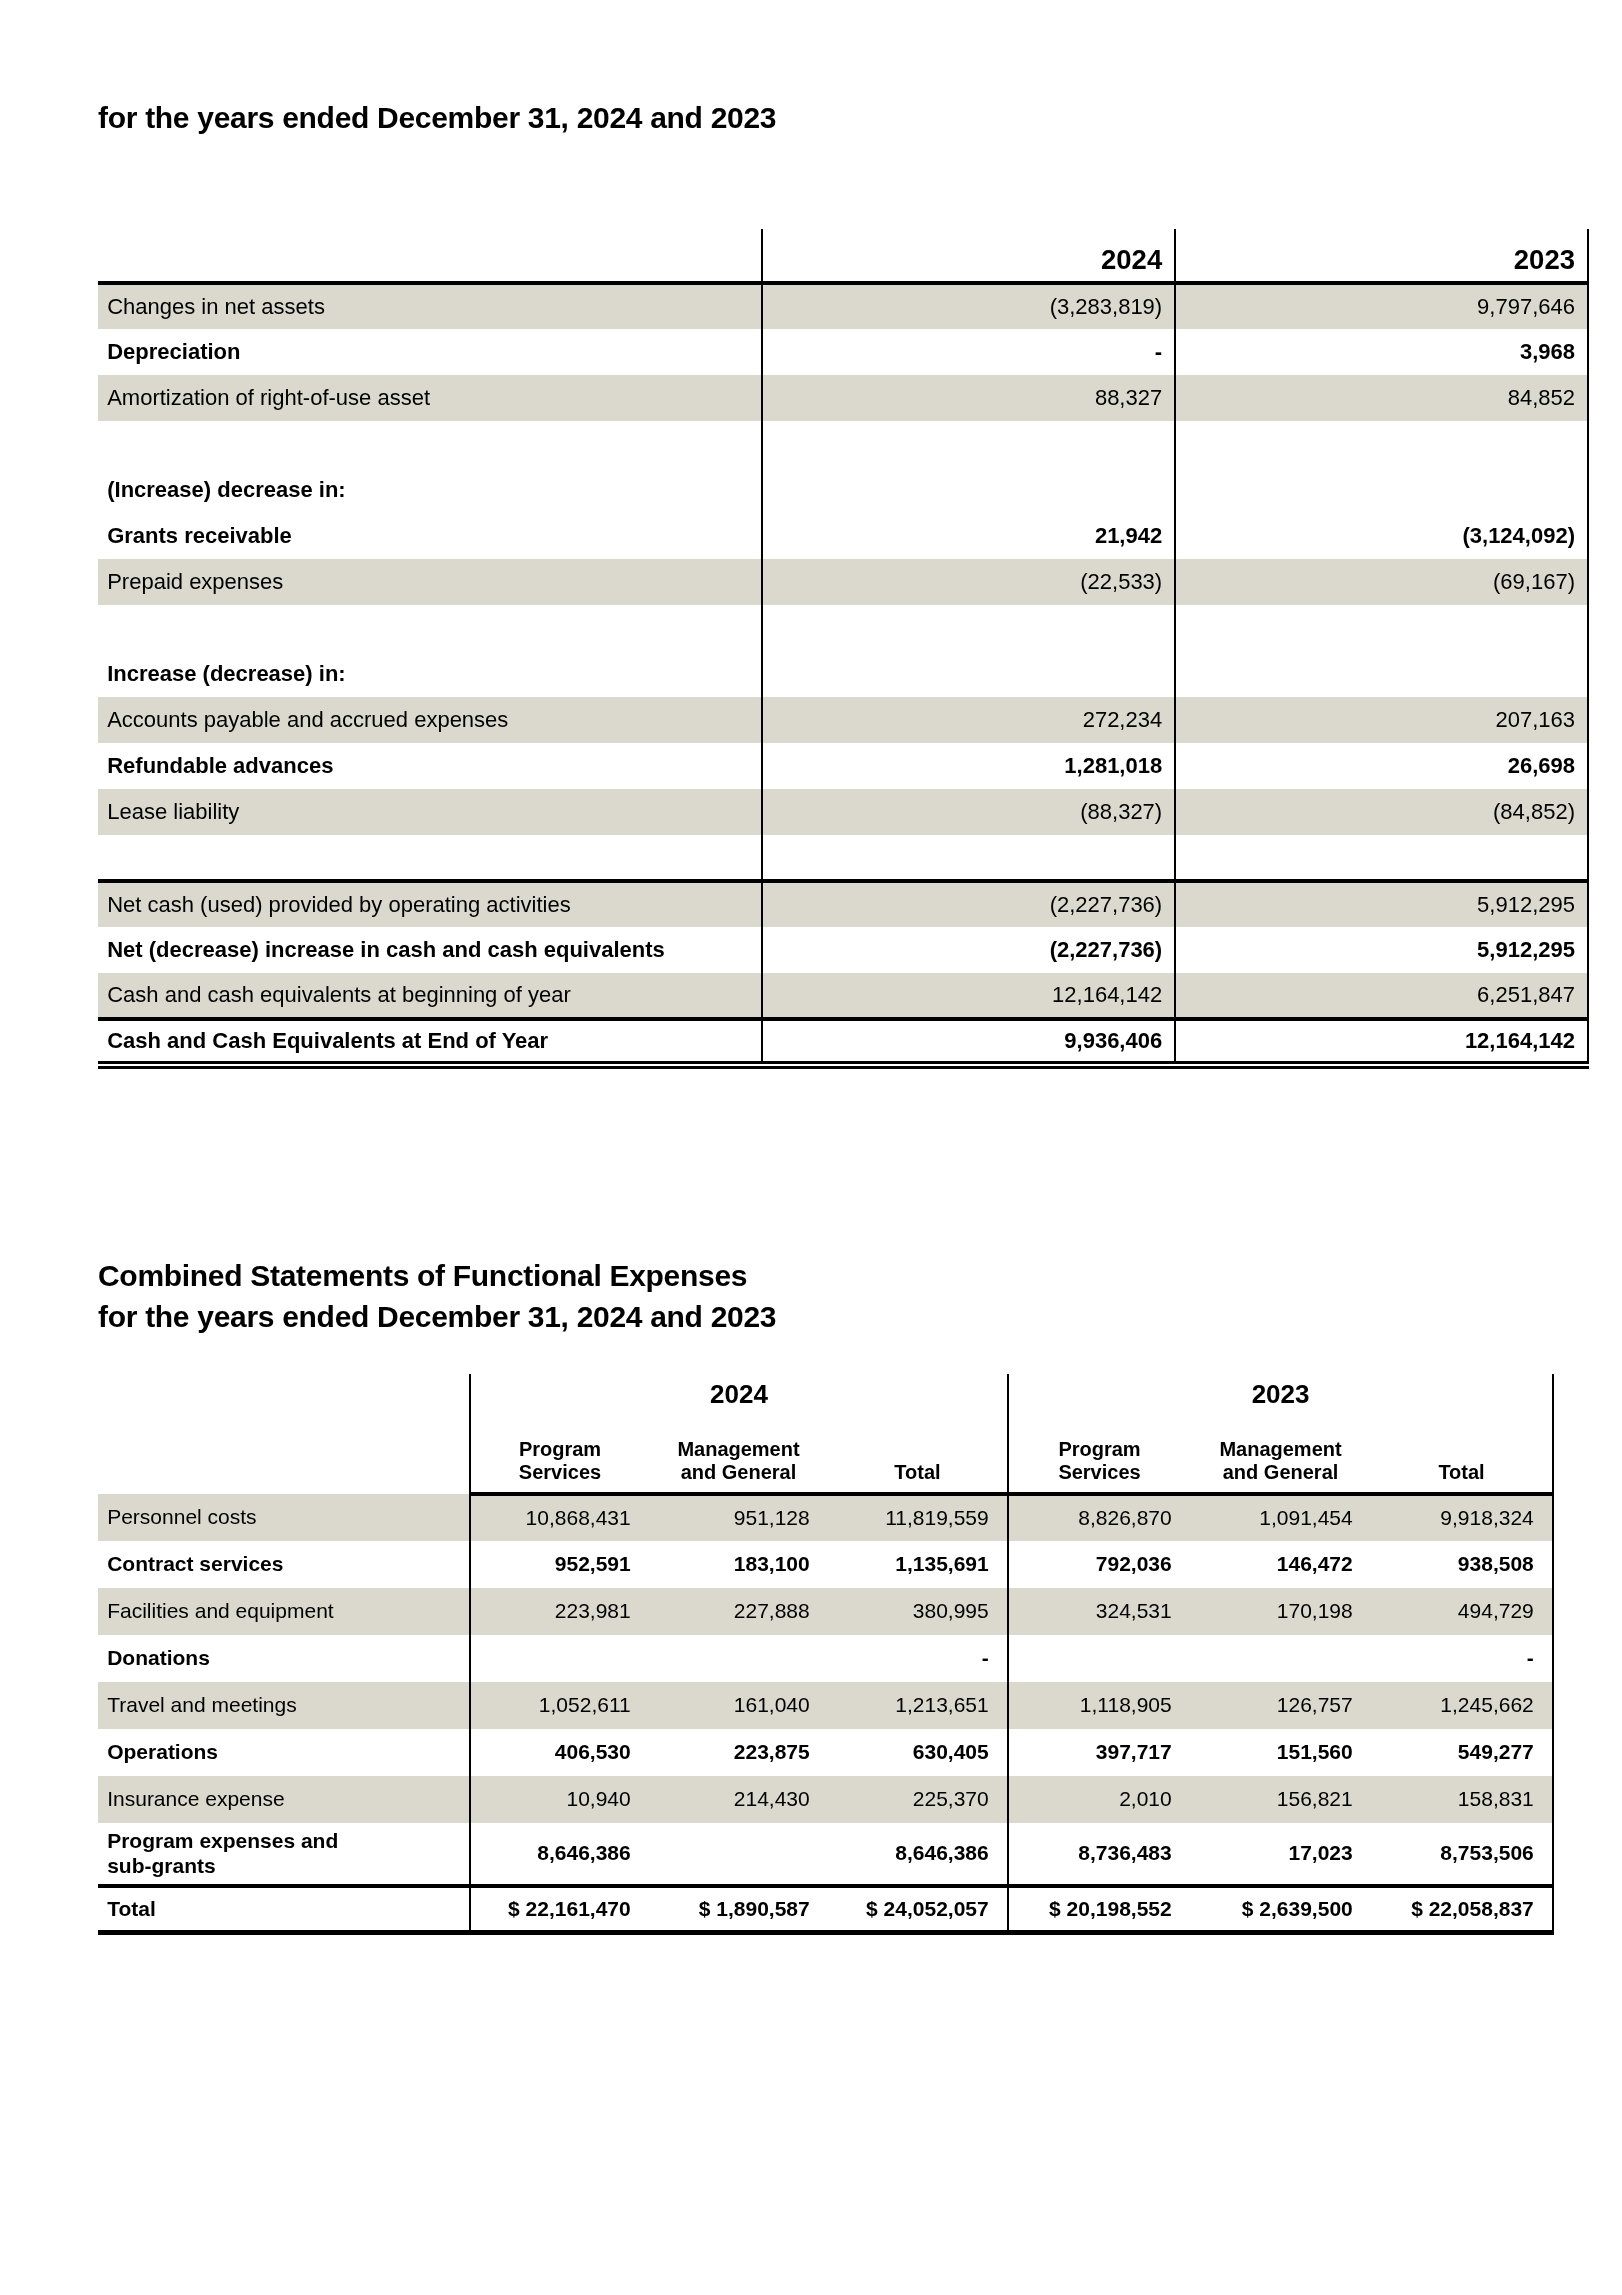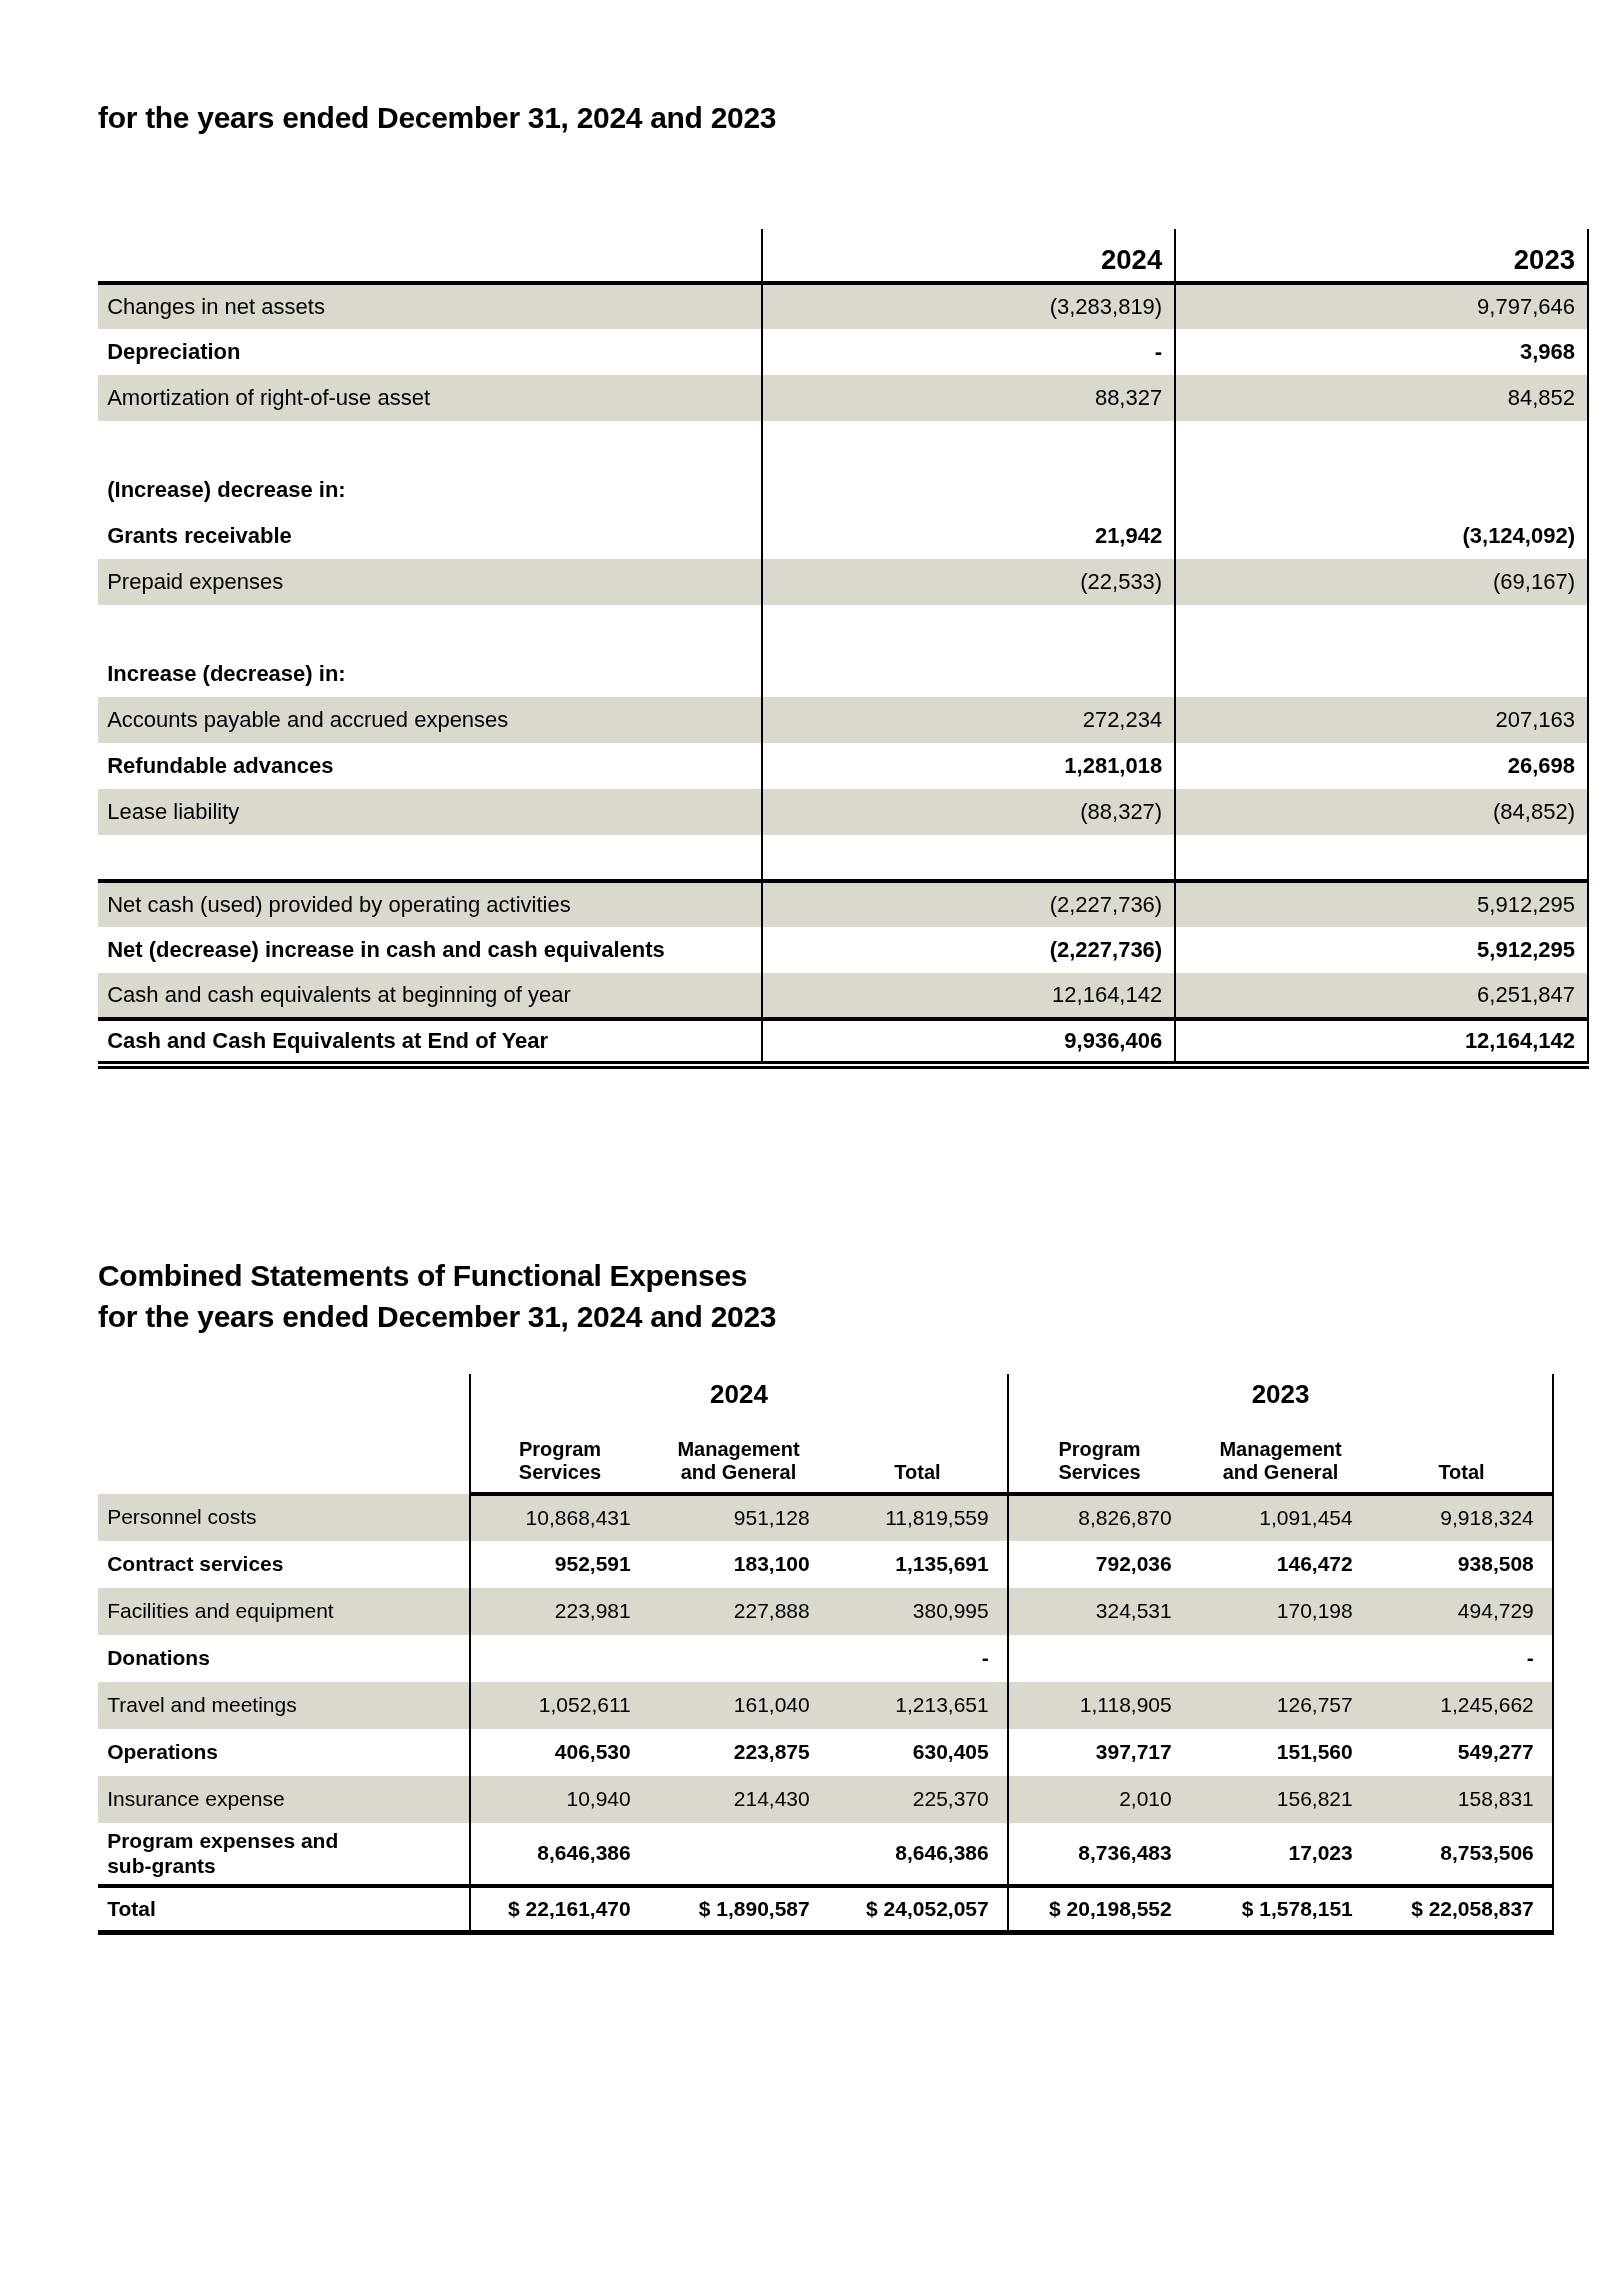--- a/index.html
+++ b/index.html
@@ -309,20 +309,20 @@
         <td class="f-num v-left">8,736,483</td>
         <td class="f-num">17,023</td>
         <td class="f-num v-right">8,753,506</td>
       </tr>
       <tr class="boldrow topline thick-bottom">
         <td class="f-label">Total</td>
         <td class="f-num v-left">$ 22,161,470</td>
         <td class="f-num">$ 1,890,587</td>
         <td class="f-num">$ 24,052,057</td>
         <td class="f-num v-left">$ 20,198,552</td>
-        <td class="f-num">$ 1,578,151</td>
+        <td class="f-num">$ 2,639,500</td>
         <td class="f-num v-right">$ 22,058,837</td>
       </tr>
     </tbody>
   </table>
 
 </div>
 
 
 </body></html>

